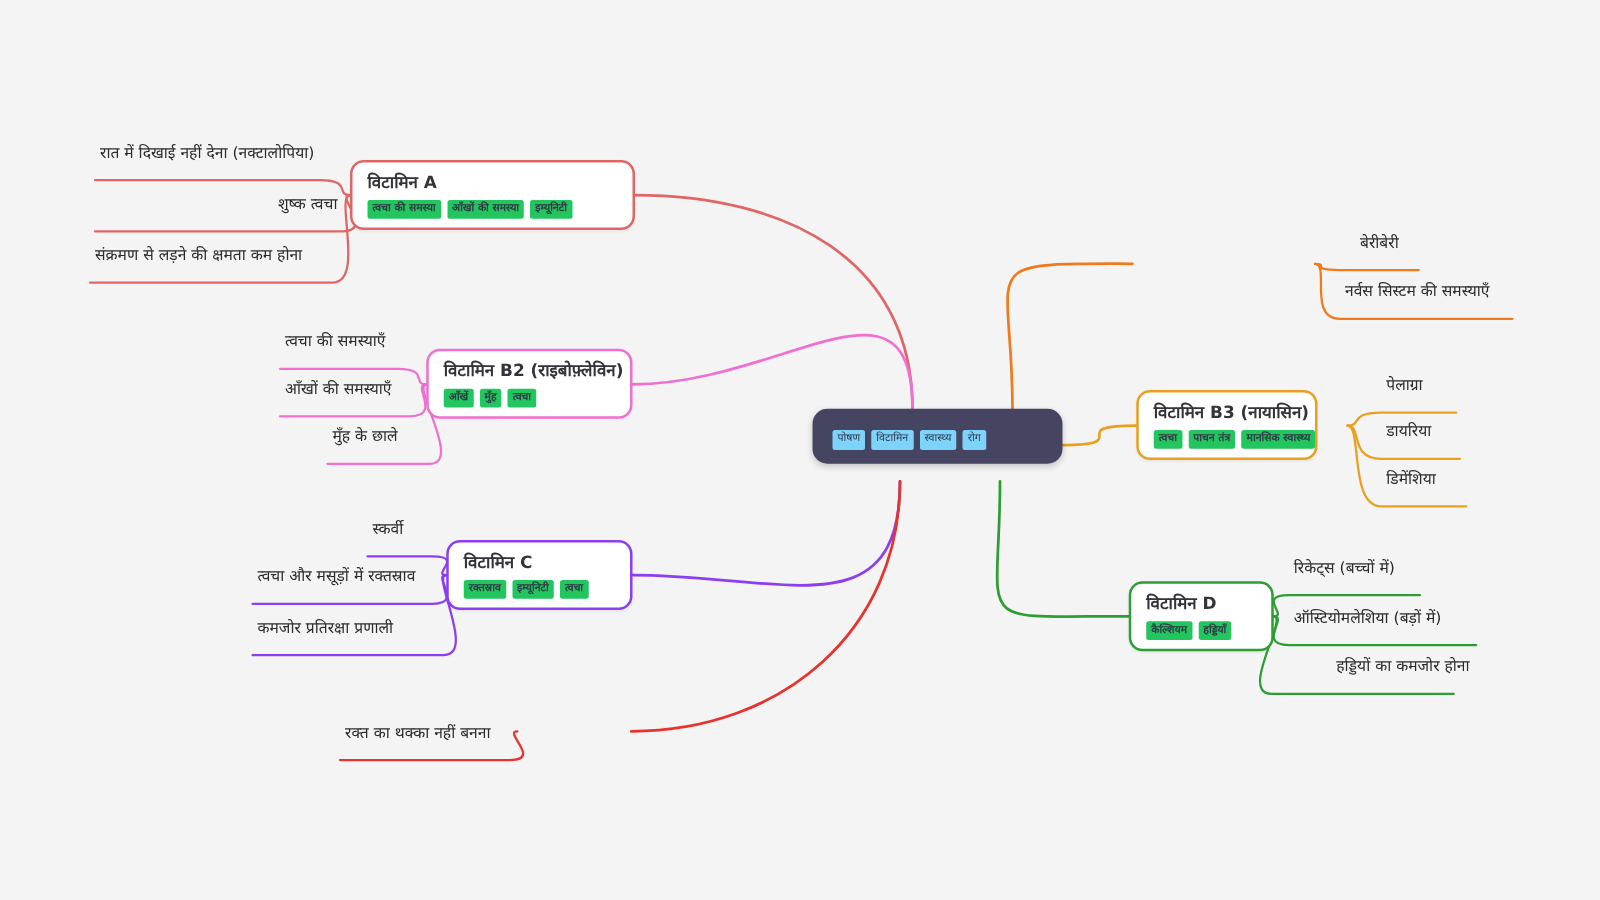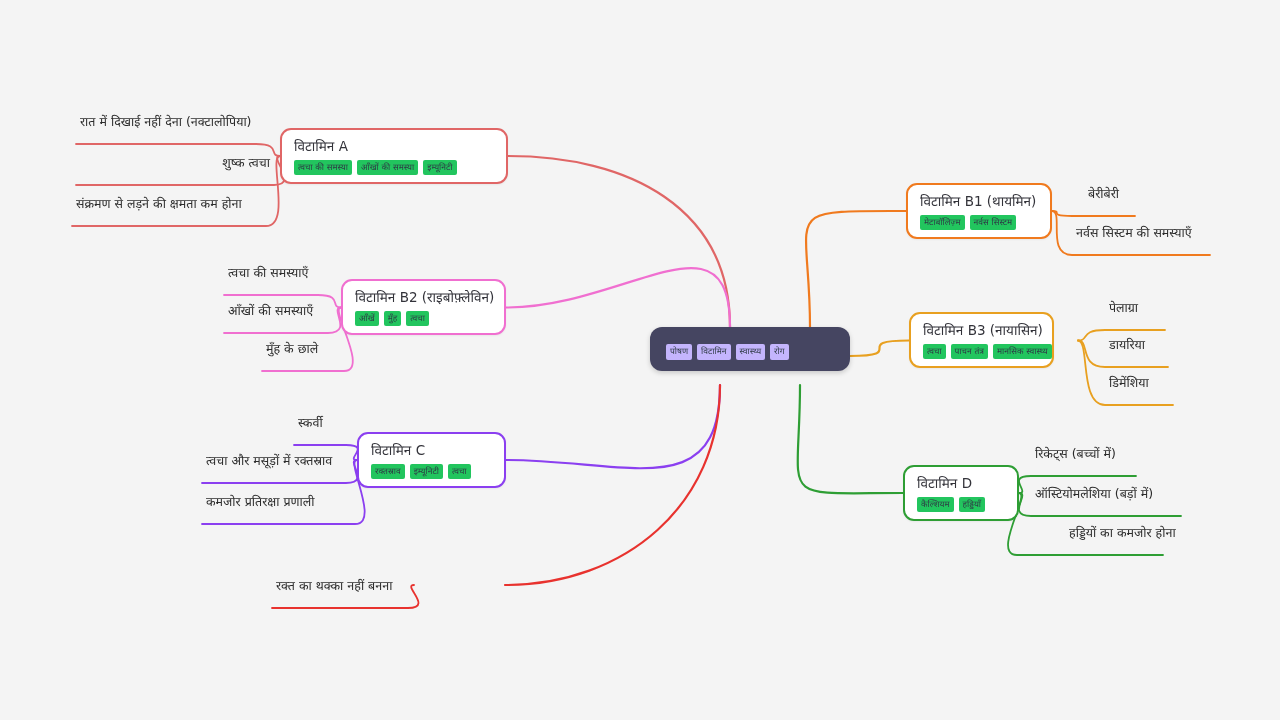--- a/index.html
+++ b/index.html
@@ -30,20 +30,21 @@
     pointer-events: none;
   }
   .node {
     position: absolute;
     background: #ffffff;
     border: 2px solid #1d4ed8;
     border-radius: 11px;
     box-sizing: border-box;
     padding: 8px 12px 7px 12px;
     box-shadow: 0 1px 2px rgba(0,0,0,0.05);
+    font-weight: bold;
   }
   .node-title {
     font-size: 13.5px;
     color: #33333a;
     line-height: 1.25;
     white-space: nowrap;
   }
   .tags {
     display: flex;
     gap: 5px;
@@ -70,21 +71,21 @@
   #root .root-title {
     font-size: 17.5px;
     color: #ffffff;
     white-space: nowrap;
     line-height: 1.3;
   }
   #root .tags {
     margin-top: 7px;
   }
   #root .tag {
-    background: #c4b5fd;
+    background: #7dd3fc;
     color: #2e3a45;
     font-size: 8.5px;
   }
   .leaf {
     position: absolute;
     font-size: 12.5px;
     color: #2b2b2b;
     white-space: nowrap;
     line-height: 1.2;
   }
@@ -156,27 +157,20 @@
       <div class="tags">
         <span class="tag">रक्तस्राव</span>
         <span class="tag">इम्यूनिटी</span>
         <span class="tag">त्वचा</span>
       </div>
     </div>
     <div class="leaf" style="left: 298px; top: 415px; width: 44px;">स्कर्वी</div>
     <div class="leaf" style="left: 206px; top: 453px; width: 136px;">त्वचा और मसूड़ों में रक्तस्राव</div>
     <div class="leaf" style="left: 206px; top: 494px; width: 145px;">कमजोर प्रतिरक्षा प्रणाली</div>
     <div class="leaf" style="left: 276px; top: 578px; width: 128px;">रक्त का थक्का नहीं बनना</div>
-    <div class="node" style="left: 906px; top: 183px; width: 146px; border-color: rgb(240, 122, 30);">
-      <div class="node-title">विटामिन B1 (थायमिन)</div>
-      <div class="tags">
-        <span class="tag">मेटाबॉलिज़्म</span>
-        <span class="tag">नर्वस सिस्टम</span>
-      </div>
-    </div>
     <div class="leaf" style="left: 1088px; top: 186px; width: 55px;">बेरीबेरी</div>
     <div class="leaf" style="left: 1076px; top: 225px; width: 130px;">नर्वस सिस्टम की समस्याएँ</div>
     <div class="node" style="left: 909px; top: 312px; width: 145px; border-color: rgb(232, 160, 32);">
       <div class="node-title">विटामिन B3 (नायासिन)</div>
       <div class="tags">
         <span class="tag">त्वचा</span>
         <span class="tag">पाचन तंत्र</span>
         <span class="tag">मानसिक स्वास्थ्य</span>
       </div>
     </div>

